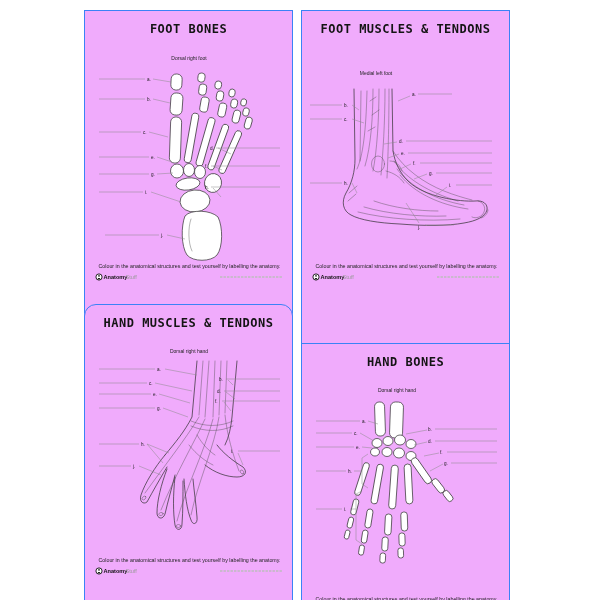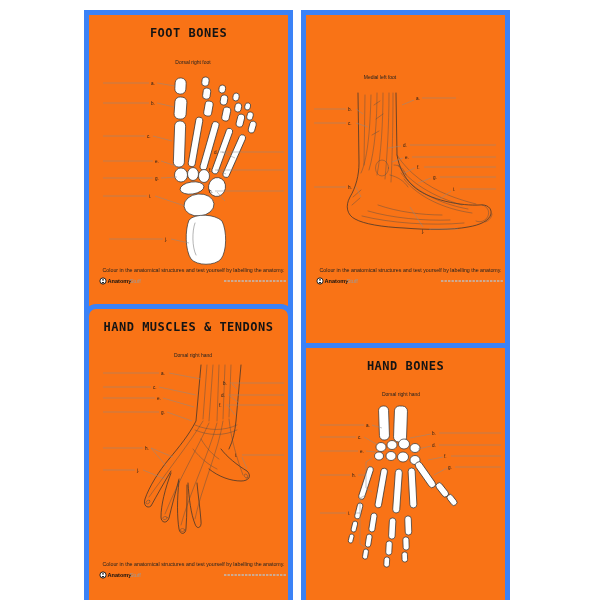--- a/index.html
+++ b/index.html
@@ -1,18 +1,18 @@
 <!DOCTYPE html>
 <html><head>
 <meta charset="utf-8">
 <style>
   html,body{margin:0;padding:0;background:#ffffff;}
   #canvas{position:relative;width:600px;height:600px;background:#ffffff;overflow:hidden;
           font-family:"Liberation Sans",sans-serif;}
-  .page{position:absolute;width:209px;height:342px;background:#f97316;border:5px solid #3b82f6;
+  .page{position:absolute;width:209px;height:342px;background:#f0abfc;border:1px solid #3b82f6;
         box-sizing:border-box;}
   .page-title{position:absolute;top:11px;left:0;right:0;text-align:center;
         font-family:"DejaVu Sans Mono",monospace;font-weight:bold;font-size:12px;
         letter-spacing:.5px;color:#141414;white-space:nowrap;}
   svg.diagram{position:absolute;left:0;top:0;width:209px;height:285px;}
   .bone{fill:#ffffff;stroke:#2e2e2e;stroke-width:.7;}
   .ln{fill:none;stroke:#2e2e2e;stroke-width:.7;stroke-linecap:round;}
   .thin{fill:none;stroke:#4a4a4a;stroke-width:.42;stroke-linecap:round;}
   .lbl{fill:none;stroke:#8a8a8a;stroke-width:.5;}
   text{font-family:"Liberation Sans",sans-serif;}
@@ -94,20 +94,21 @@
         <circle cx="14" cy="264.9" r=".8" fill="#111"></circle>
         <path d="M12.6,268.3 C12.8,266.6 15.2,266.6 15.4,268.3 Z" fill="#111"></path>
         <text class="logo-b" x="18.5" y="268.2">Anatomy</text>
         <text class="logo-l" x="40.5" y="268.2">Stuff</text>
       </g>
       <line class="micro" x1="135" y1="266" x2="197" y2="266"></line>
     </svg>
   </div>
 
   <div class="page" style="left:301px;top:10px;">
+    <div class="page-title">FOOT MUSCLES &amp; TENDONS</div>
     <svg class="diagram" viewBox="0 0 209 285">
       <text class="subtitle" x="74" y="64">Medial left foot</text>
       <g>
         <path class="ln" fill="#fff" d="M52,78 L53,148 C53,160 50,172 44,182 C39,191 41,200 49,204 C58,209 76,212 98,213 C122,215 146,215 162,212 C174,210 183,206 185,199 C186,193 181,189 173,190 C158,191 122,186 106,170 C98,162 93,152 91,140 L90,78"></path>
         <path class="thin" d="M176,190 C181,191 184,196 182,201 C180,206 174,208 170,206"></path>
         <path class="thin" d="M186,199 C186,202 183,206 179,207"></path>
         <path class="thin" d="M59,80 L58,150 M65,80 C64,120 61,145 55,158"></path>
         <path class="thin" d="M71,78 C71,105 69,135 63,155 M77,78 C77,108 75,140 71,160 M83,78 C83,112 81,142 79,164 M87,78 C87,115 86,148 85,167"></path>
         <path class="thin" d="M68,90 L74,86 M70,104 L77,99 M66,120 L73,116"></path>
         <ellipse class="thin" cx="76" cy="153" rx="6.5" ry="8"></ellipse>

